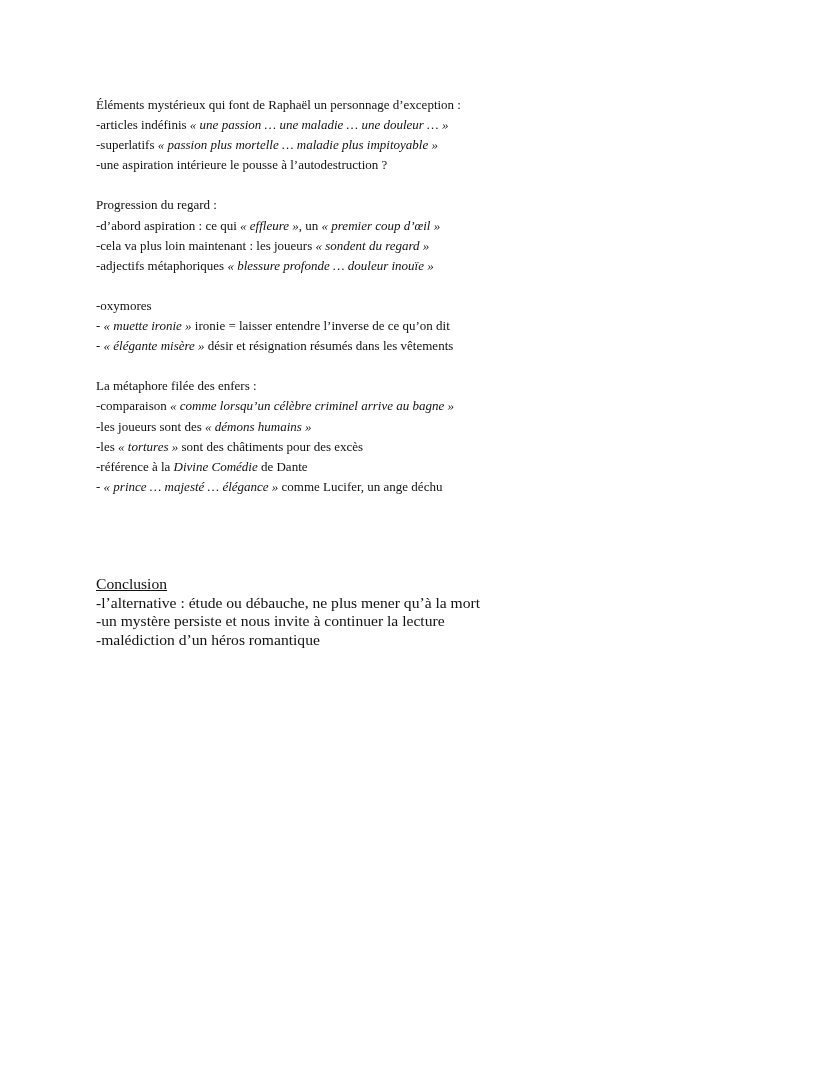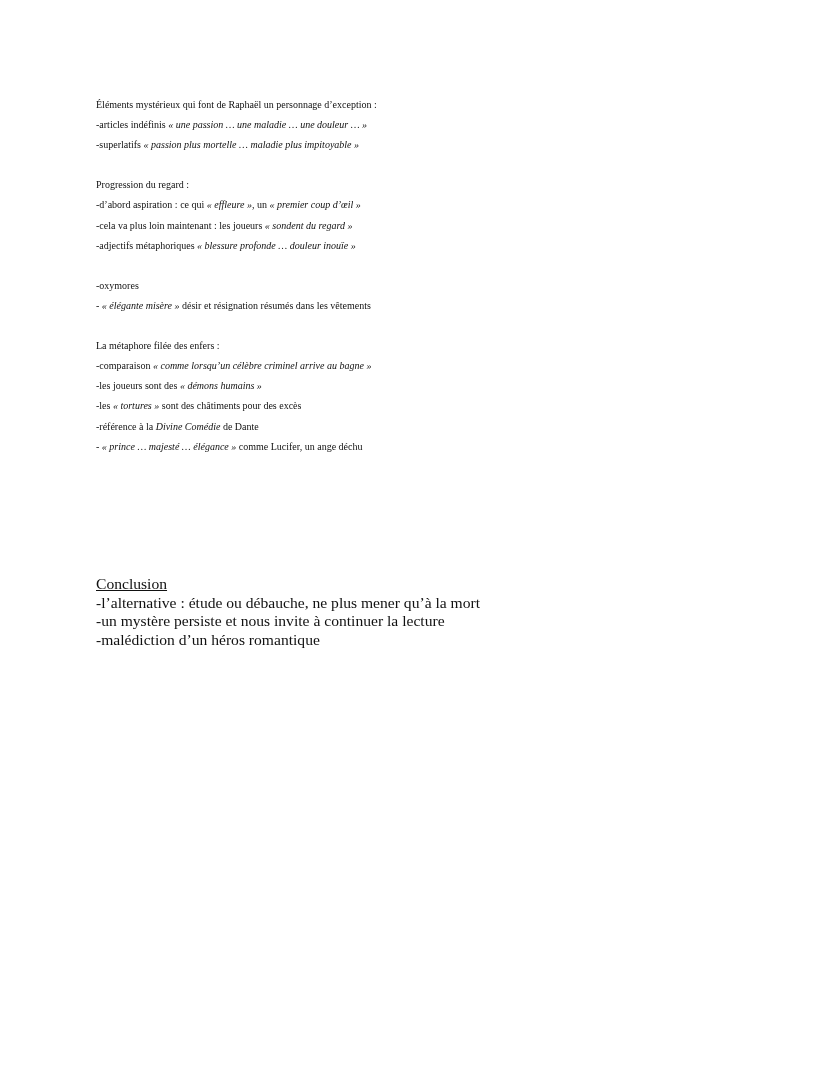--- a/index.html
+++ b/index.html
@@ -15,21 +15,21 @@
       font-family: "Liberation Serif", serif;
       color: #111111;
     }
     .page {
       position: absolute;
       left: 96px;
       top: 95px;
       width: 700px;
     }
     .section {
-      font-size: 10px;
+      font-size: 13px;
       line-height: 20.1px;
       margin-bottom: 20.1px;
     }
     .section .line {
       white-space: nowrap;
     }
     .section .heading {
       white-space: nowrap;
     }
     .quote {
@@ -54,31 +54,33 @@
   </style>
 </head>
 <body>
 
 <div class="page">
 
   <div class="section">
     <div class="heading">Éléments mystérieux qui font de Raphaël un personnage d’exception :</div>
     <div class="line"><span>-articles indéfinis </span><span class="quote">« une passion … une maladie … une douleur … »</span></div>
     <div class="line"><span>-superlatifs </span><span class="quote">« passion plus mortelle … maladie plus impitoyable »</span></div>
+    <div class="line"><span>-une aspiration intérieure le pousse à l’autodestruction ?</span></div>
   </div>
 
   <div class="section">
     <div class="heading">Progression du regard :</div>
     <div class="line"><span>-d’abord aspiration : ce qui </span><span class="quote">« effleure »</span><span>, un </span><span class="quote">« premier coup d’œil »</span></div>
     <div class="line"><span>-cela va plus loin maintenant : les joueurs </span><span class="quote">« sondent du regard »</span></div>
     <div class="line"><span>-adjectifs métaphoriques </span><span class="quote">« blessure profonde … douleur inouïe »</span></div>
   </div>
 
   <div class="section">
     <div class="line"><span>-oxymores</span></div>
+    <div class="line"><span>- </span><span class="quote">« muette ironie »</span><span> ironie = laisser entendre l’inverse de ce qu’on dit</span></div>
     <div class="line"><span>- </span><span class="quote">« élégante misère »</span><span> désir et résignation résumés dans les vêtements</span></div>
   </div>
 
   <div class="section">
     <div class="heading">La métaphore filée des enfers :</div>
     <div class="line"><span>-comparaison </span><span class="quote">« comme lorsqu’un célèbre criminel arrive au bagne »</span></div>
     <div class="line"><span>-les joueurs sont des </span><span class="quote">« démons humains »</span></div>
     <div class="line"><span>-les </span><span class="quote">« tortures »</span><span> sont des châtiments pour des excès</span></div>
     <div class="line"><span>-référence à la </span><span class="quote">Divine Comédie</span><span> de Dante</span></div>
     <div class="line"><span>- </span><span class="quote">« prince … majesté … élégance »</span><span> comme Lucifer, un ange déchu</span></div>

